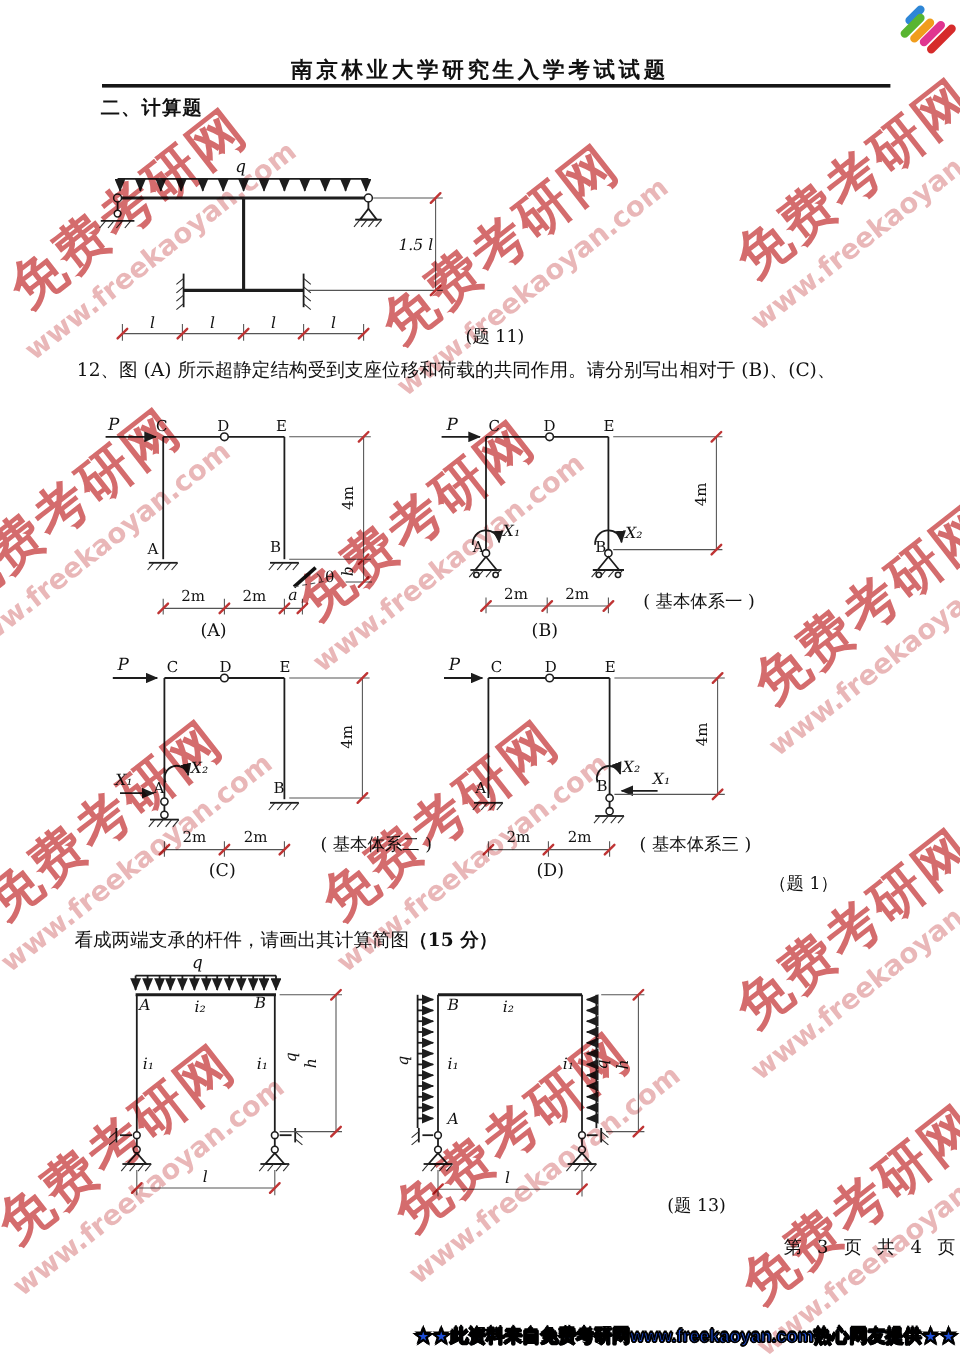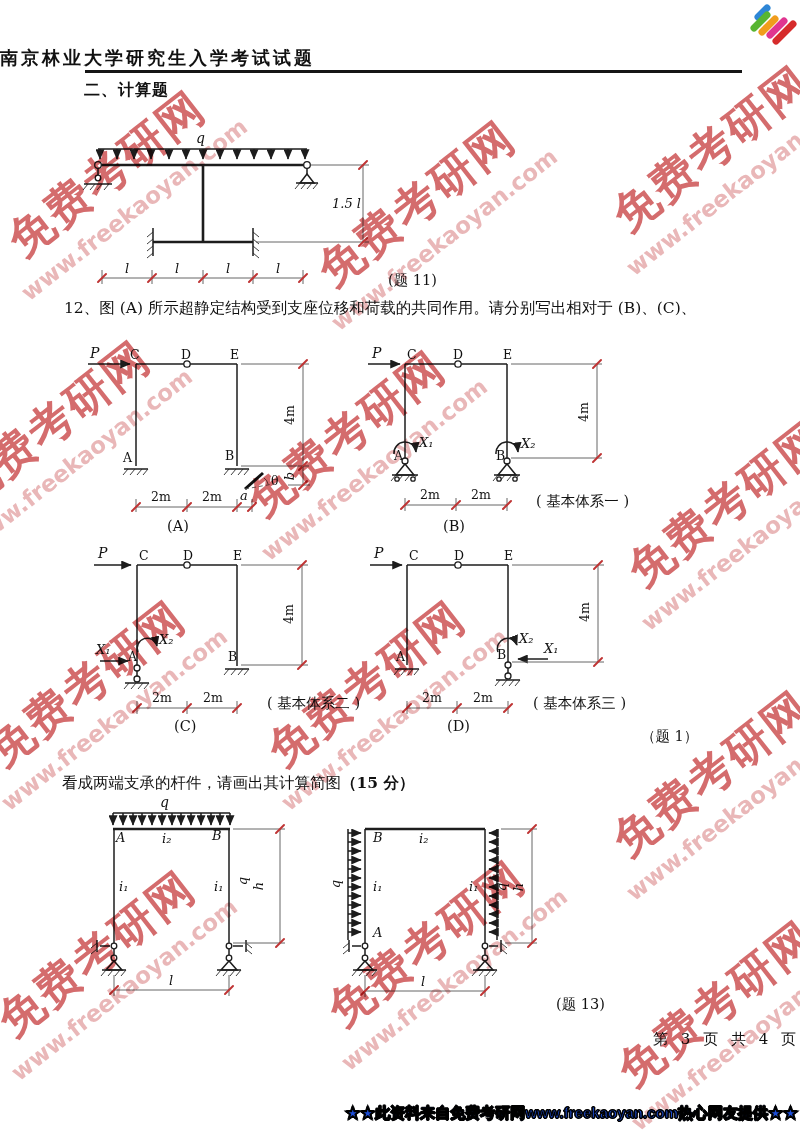--- a/index.html
+++ b/index.html
@@ -10,21 +10,21 @@
   .wm{position:absolute;width:250px;height:120px;transform:rotate(-38deg);
       display:flex;flex-direction:column;align-items:center;justify-content:center;
       z-index:5;pointer-events:none;mix-blend-mode:multiply;opacity:.82}
   .wm-cn{font-family:"DejaVu Sans","Liberation Sans",sans-serif;font-weight:bold;
          font-size:45px;letter-spacing:2px;color:#cb4b4d;white-space:nowrap}
   .wm-url{font-family:"DejaVu Sans","Liberation Sans",sans-serif;font-weight:bold;
           font-size:23px;color:#e5a7a8;margin-top:2px;white-space:nowrap}
   
   .site-header{left:2px;top:4px;font-family:"Liberation Sans","DejaVu Sans",sans-serif;
                font-weight:bold;font-size:19px;z-index:2}
-  .exam-title{left:0;right:0;top:46px;text-align:left;font-size:18px;font-weight:600;
+  .exam-title{left:0;right:0;top:46px;text-align:center;font-size:18px;font-weight:600;
               letter-spacing:3px;z-index:2}
   .rule{left:85px;top:70px;width:657px;height:2.5px;background:#161616;z-index:2}
   .section-title{left:84px;top:80px;font-family:"DejaVu Sans","Liberation Sans",sans-serif;
                  font-weight:bold;font-size:16px;letter-spacing:1px;z-index:2}
   .ptext{font-size:15.5px;z-index:2;white-space:nowrap}
   .score{font-weight:bold}
   .fvar{font-style:italic}
   .cap{font-size:14.5px;z-index:2;white-space:nowrap}
   .page-footer{left:0;right:0;top:1030px;text-align:right;font-size:15px;
                letter-spacing:4px;z-index:2}

